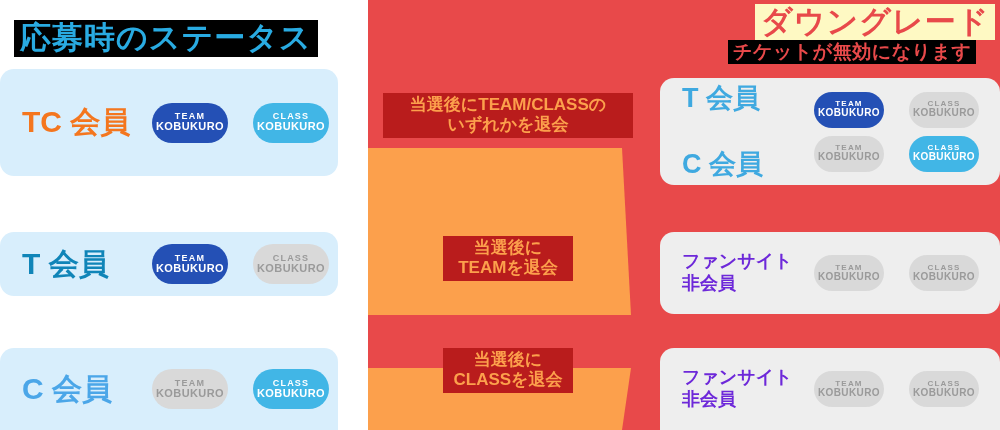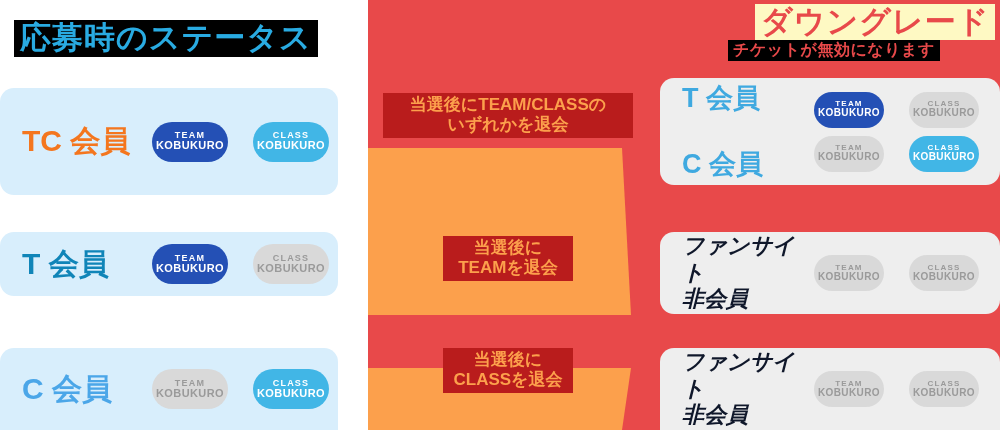--- a/index.html
+++ b/index.html
@@ -26,21 +26,21 @@
     -webkit-text-stroke:0px;
   }
 
   .l-card{
     position:absolute;left:0;
     width:338px;
     background:#d8eefc;
     border-radius:14px;
     display:flex;align-items:center;
   }
-  .l-card.r1{top:88px;height:107px;align-items:center;}
+  .l-card.r1{top:69px;height:107px;align-items:center;}
   .l-card.r2{top:232px;height:64px;}
   .l-card.r3{top:348px;height:82px;border-bottom-left-radius:0;border-bottom-right-radius:0;}
 
   .l-label{
     font-size:30px;font-weight:800;white-space:nowrap;
     margin-left:22px;width:130px;
   }
   .l-label.tc{color:#F4761E;}
   .l-label.t{color:#1085B8;}
   .l-label.c{color:#4BA6E8;}
@@ -70,21 +70,21 @@
     position:absolute;left:368px;top:4px;width:632px;height:62px;overflow:hidden;
   }
   .right-title{
     position:absolute;left:387px;top:0px;
     font-size:31px;font-weight:800;letter-spacing:1px;
     color:#E8494A;background:#fef9c3;
     padding:2px 6px 3px 6px;white-space:nowrap;line-height:1.0;
   }
   .right-sub{
     position:absolute;left:360px;top:36px;
-    font-size:16px;font-weight:800;letter-spacing:0.5px;
+    font-size:19px;font-weight:800;letter-spacing:0.5px;
     color:#E8494A;background:#000000;
     padding:2px 5px 3px 5px;white-space:nowrap;line-height:1.0;
   }
 
   
   .arrow{position:absolute;background:#FCA04C;}
   .arrow.a1{left:368px;top:148px;width:254px;height:167px;}
   .arrow.a1 .tip{
     position:absolute;right:-9px;top:0;width:0;height:0;
     border-top:167px solid transparent;
@@ -120,21 +120,21 @@
   .r-card.rr1{top:78px;height:107px;}
   .r-card.rr2{top:232px;height:82px;}
   .r-card.rr3{top:348px;height:82px;border-bottom-left-radius:0;border-bottom-right-radius:0;}
 
   .r-label{
     margin-left:22px;width:132px;
     font-size:26px;font-weight:800;line-height:1.22;
     white-space:pre-line;
   }
   .r-label.blue{color:#3FA9E0;font-size:27px;}
-  .r-label.red{color:#0f172a;font-size:22px;font-style:italic;}
+  .r-label.red{color:#6d28d9;font-size:18px;}
 
   .r-rows{display:flex;flex-direction:column;gap:8px;}
 </style>
 </head>
 <body>
 
 <div class="stage">
 
   <div class="left-col">
 

